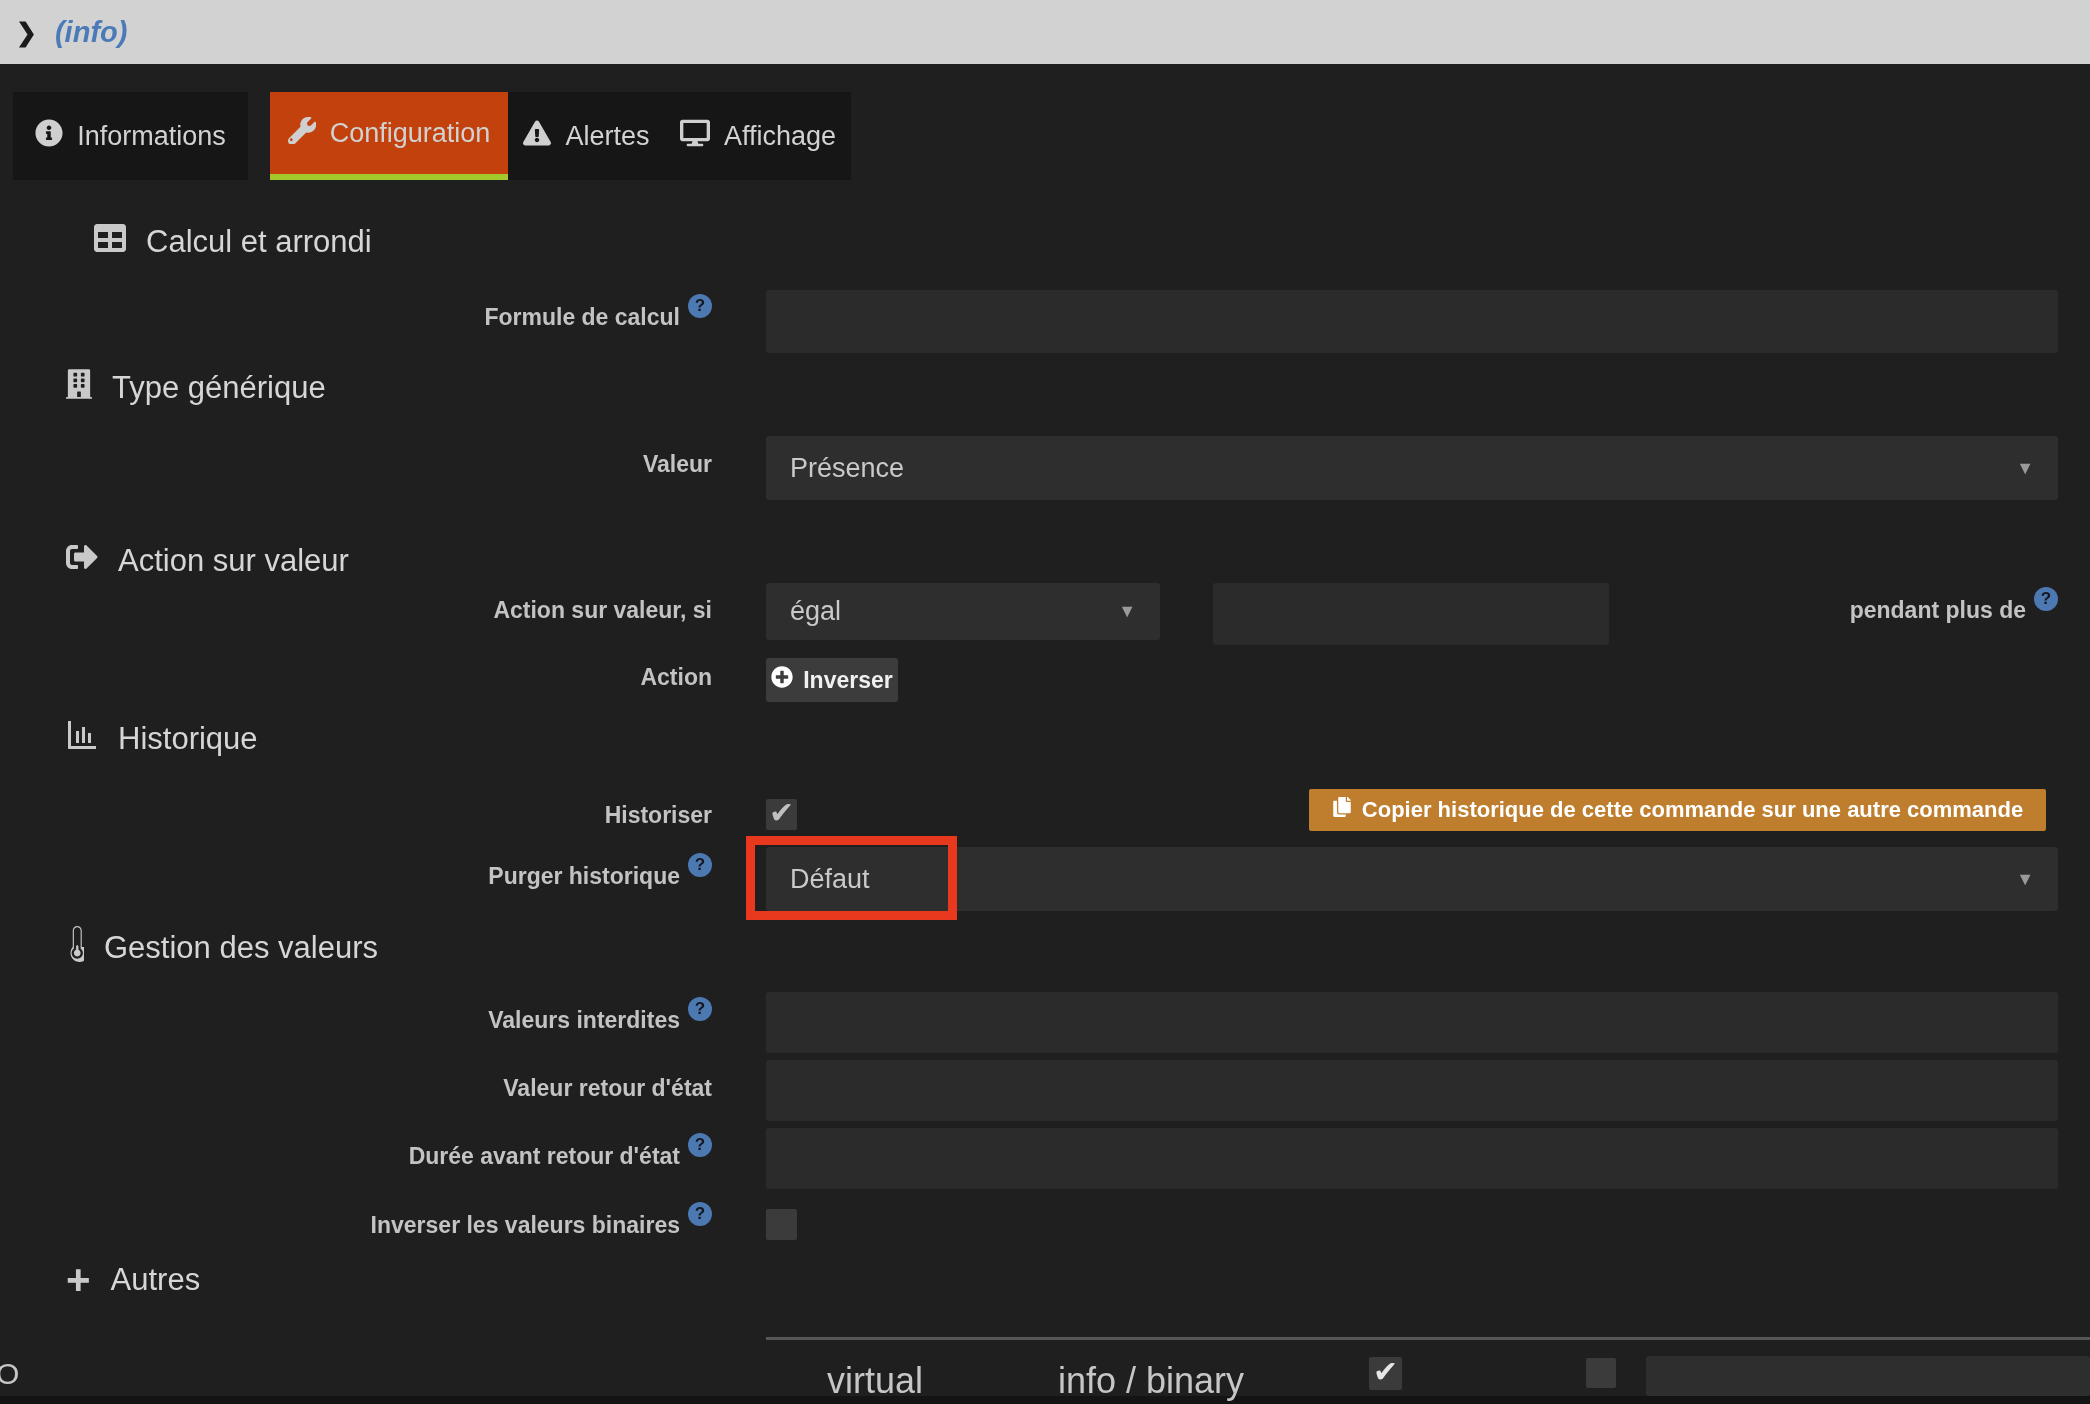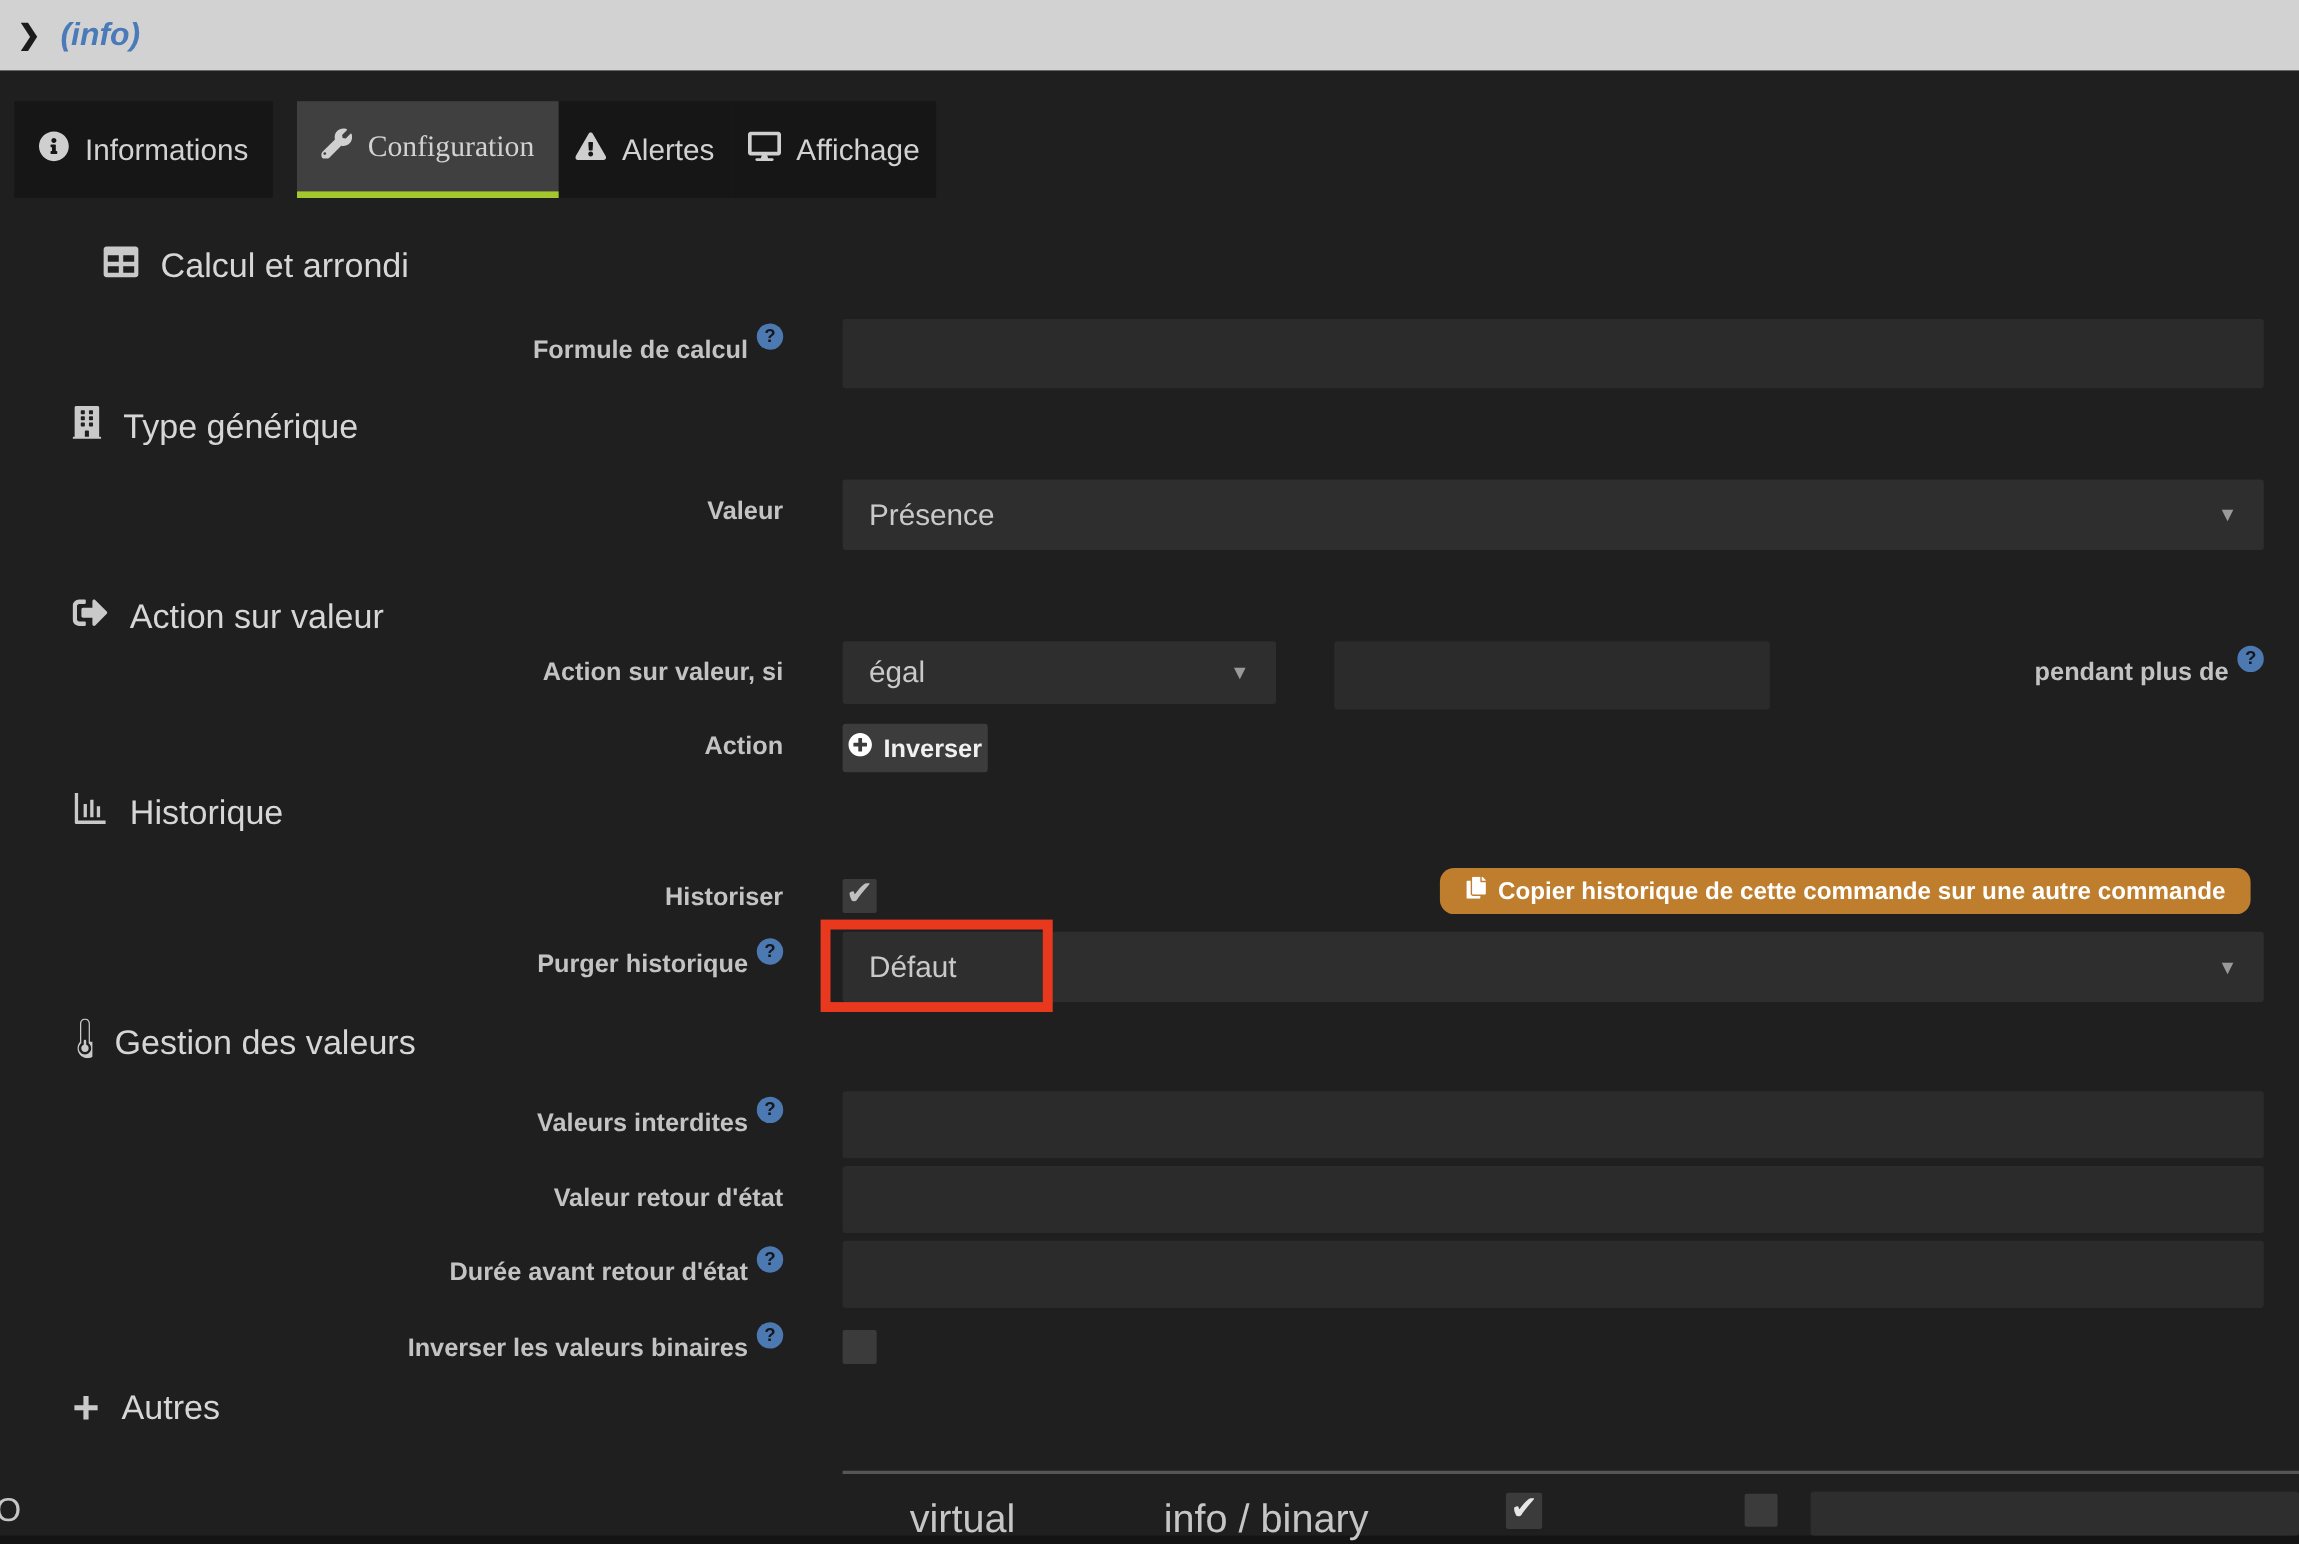--- a/index.html
+++ b/index.html
@@ -14,21 +14,21 @@
   .titlebar{position:absolute;top:0;left:0;width:2090px;height:64px;background:#d2d2d2;
     display:flex;align-items:center;padding-left:16px;box-sizing:border-box;gap:18px;}
   .titlebar .chev{font-size:25px;font-weight:700;color:#1b1b1b;}
   .titlebar .t{font-size:30px;font-weight:600;color:#1b1b1b;white-space:nowrap;}
   .titlebar .info{font-size:29px;font-weight:600;font-style:italic;color:#4a7ab8;}
 
   
   .tab{position:absolute;top:92px;height:88px;background:#161616;color:#d2d2d2;
     display:flex;align-items:center;justify-content:center;gap:14px;font-size:27px;box-sizing:border-box;cursor:pointer;}
   .tab svg{flex:0 0 auto;}
-  .tab.active{background:#404040;border-bottom:6px solid var(--accent-green);font-family:Liberation Serif, serif;}
+  .tab.active{background:#c2410c;border-bottom:6px solid var(--accent-green);}
 
   
   .sect{position:absolute;left:66px;display:flex;align-items:center;gap:20px;color:#d6d6d6;font-size:31px;}
   .sect svg{flex:0 0 auto;}
   .plus-glyph{font-size:42px;font-weight:700;color:#c9c9c9;line-height:32px;}
 
   
   .rlabel{position:absolute;left:0;width:712px;display:flex;justify-content:flex-end;align-items:flex-start;
     gap:8px;font-size:23px;font-weight:700;color:#c3c3c3;line-height:28px;white-space:nowrap;}
   .rlabel-right{position:absolute;display:flex;justify-content:flex-end;align-items:flex-start;gap:8px;
@@ -40,21 +40,21 @@
   .tinput{position:absolute;background:#2b2b2b;border:none;outline:none;color:#c9c9c9;
     font-size:26px;padding:0 24px;box-sizing:border-box;border-radius:3px;font-family:"Liberation Sans",sans-serif;}
   .select{position:absolute;background:#2e2e2e;display:flex;align-items:center;justify-content:space-between;
     color:#c9c9c9;font-size:27px;padding:0 24px;box-sizing:border-box;border-radius:3px;cursor:pointer;}
   .select .caret{font-size:18px;color:#9a9a9a;}
 
   
   .btn-add{position:absolute;left:766px;top:658px;width:132px;height:44px;background:#3c3c3c;color:#f0f0f0;
     font-size:23px;font-weight:700;display:flex;align-items:center;justify-content:center;gap:10px;border-radius:3px;cursor:pointer;}
   .btn-orange{position:absolute;left:1309px;top:789px;width:737px;height:42px;background:var(--warning-orange);color:#ffffff;
-    font-size:22px;font-weight:700;display:flex;align-items:center;justify-content:center;gap:10px;border-radius:13px;cursor:pointer;white-space:nowrap;}
+    font-size:22px;font-weight:700;display:flex;align-items:center;justify-content:center;gap:10px;border-radius:2px;cursor:pointer;white-space:nowrap;}
 
   
   .checkbox{position:absolute;background:#3b3b3b;border-radius:2px;display:flex;align-items:center;justify-content:center;cursor:pointer;}
   .checkbox .tick{display:none;color:#c0c0c0;font-size:30px;line-height:30px;margin-top:-4px;}
   .checkbox.checked .tick{display:block;}
 
   
   .redbox{position:absolute;left:746px;top:836px;width:211px;height:84px;border:9px solid var(--highlight-red);
     box-sizing:border-box;z-index:6;background:transparent;}
 

